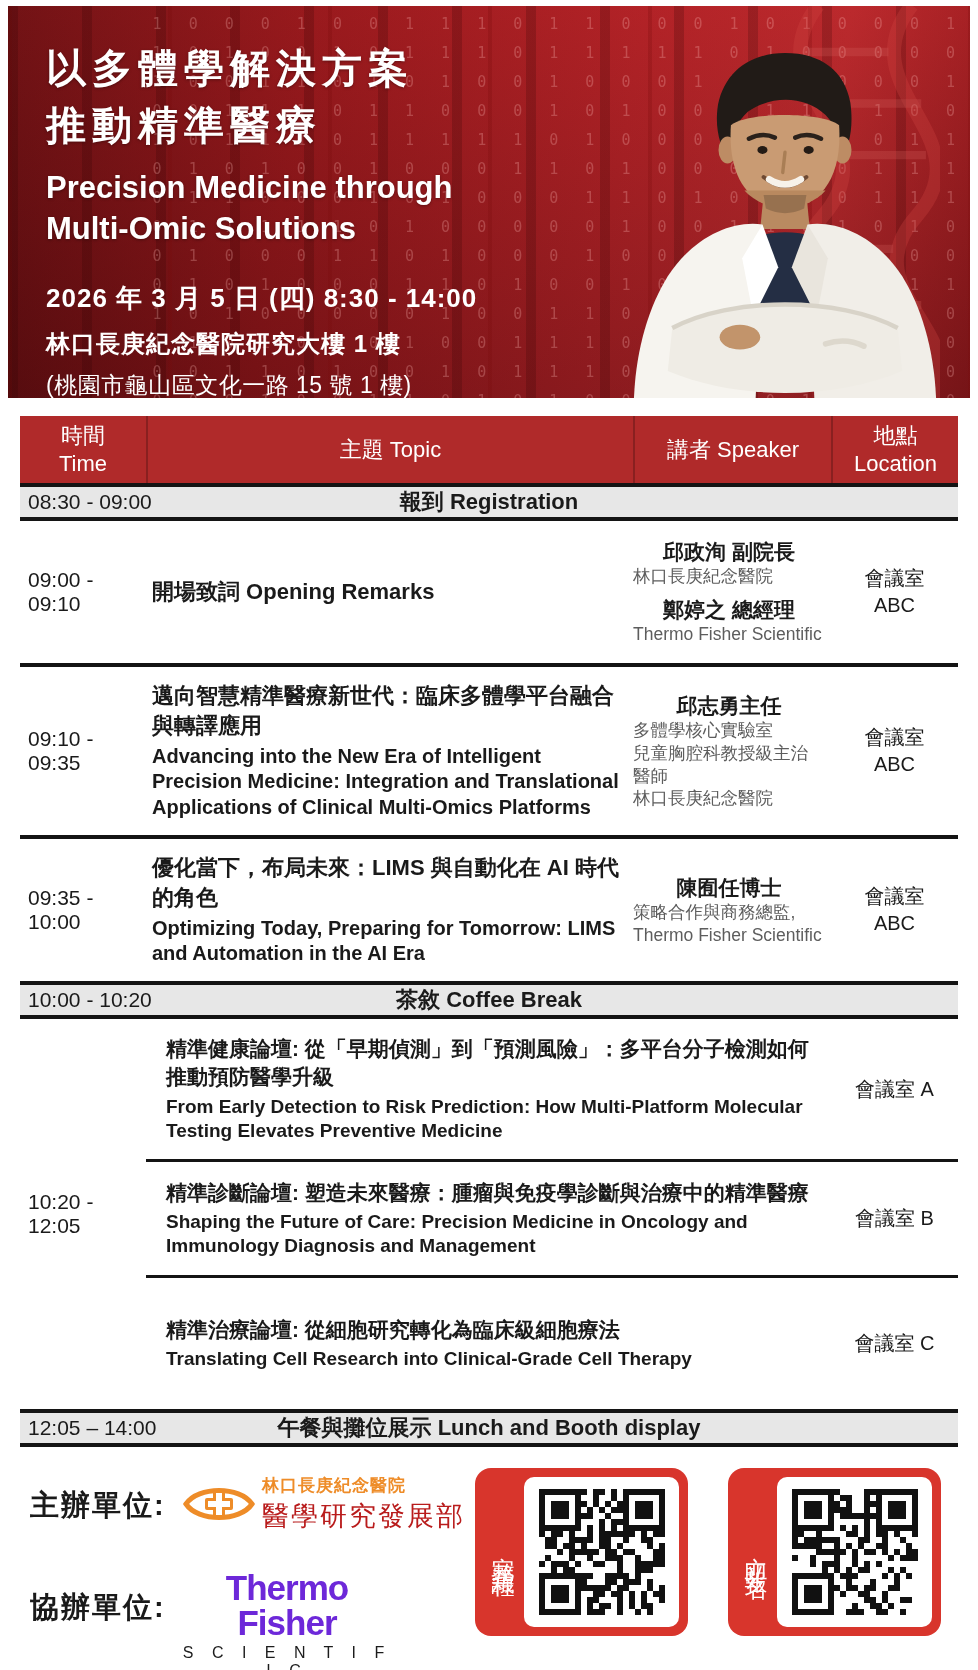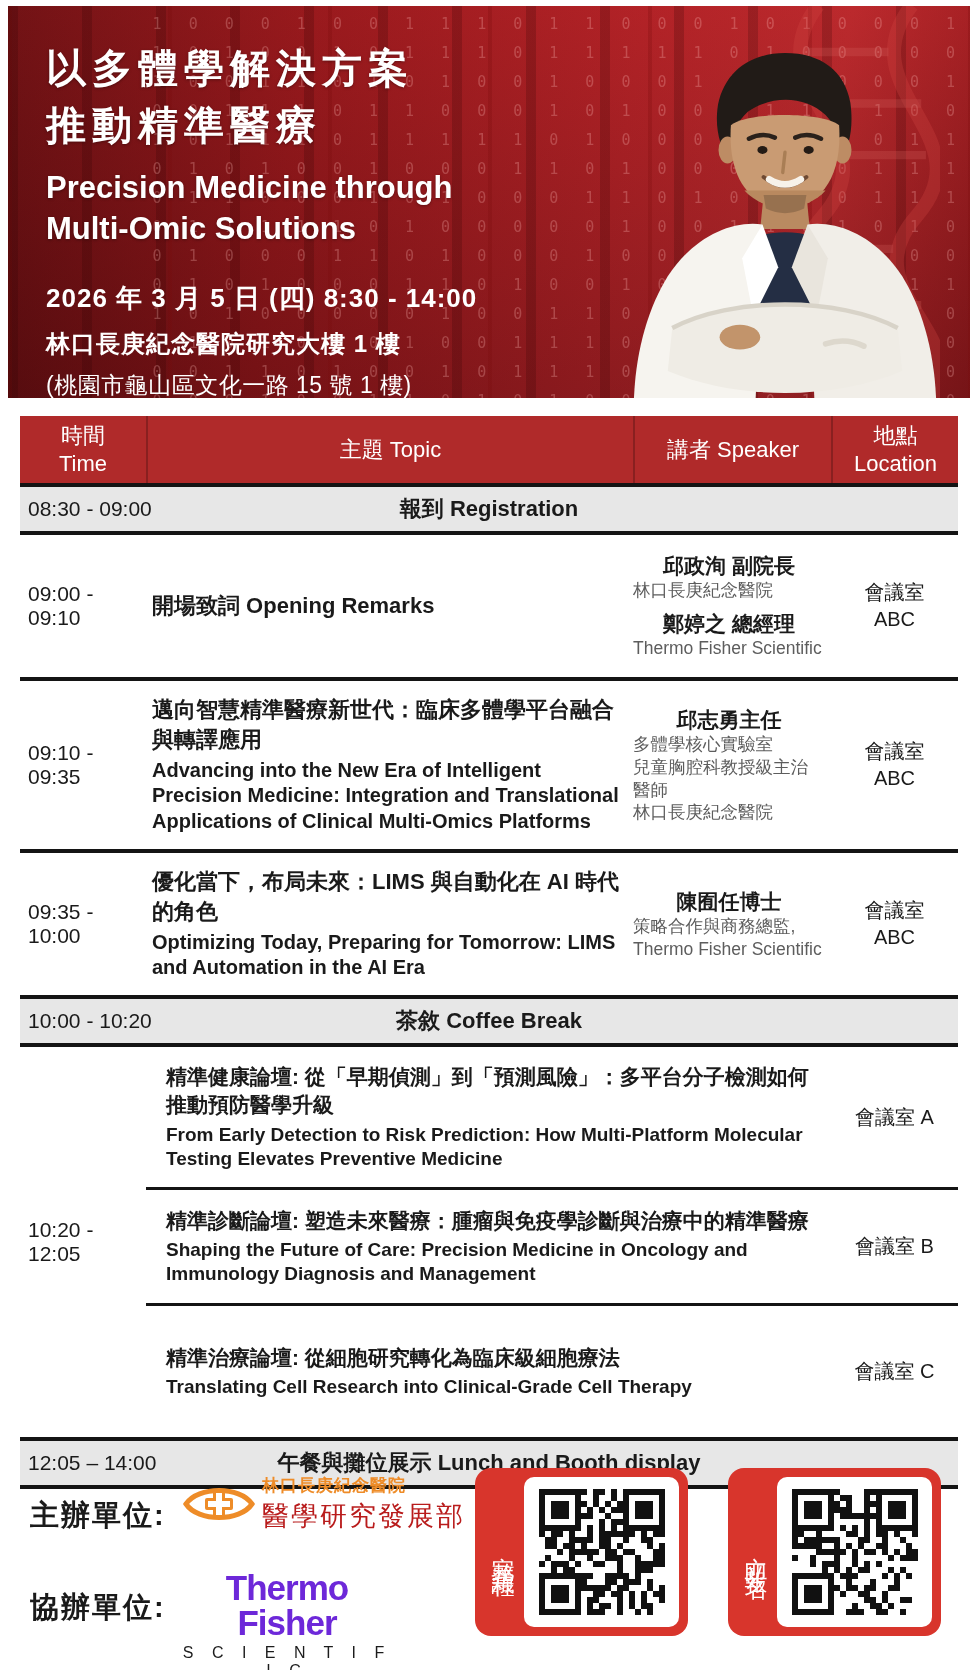--- a/index.html
+++ b/index.html
@@ -28,21 +28,21 @@
   .t-venue { font-size:24px; font-weight:600; margin-top:12px; letter-spacing:1px; }
   .t-addr { font-size:23px; font-weight:500; margin-top:10px; letter-spacing:.5px; }
 
   
   .table { position:absolute; left:20px; top:416px; width:938px; }
   .thead { display:grid; grid-template-columns:126px 487px 198px 127px; background:#b02a2a; color:#fff;
     height:67px; align-items:center; text-align:center; font-size:22px; line-height:1.25; }
   .thead .th + .th { border-left:2px solid rgba(0,0,0,.22); height:100%; display:flex; align-items:center; justify-content:center; }
   .thead .th.two { display:flex; flex-direction:column; justify-content:center; height:100%; }
 
-  .band { position:relative; background:#e7e7e7; height:52px; display:flex; align-items:center; justify-content:center;
+  .band { position:relative; background:#e7e7e7; height:38px; display:flex; align-items:center; justify-content:center;
     border-top:4px solid #141414; border-bottom:4px solid #141414; }
   .band .time { position:absolute; left:8px; font-size:21px; font-weight:400; }
   .band .label { font-size:22px; font-weight:600; }
 
   .row { display:grid; grid-template-columns:126px 487px 198px 127px; align-items:center; }
   .row.bordered { border-bottom:4px solid #141414; }
   .c-time { padding-left:8px; font-size:21px; }
   .c-topic { padding:12px 14px 12px 6px; }
   .zh { font-size:22px; font-weight:700; line-height:1.35; }
   .en { font-size:20px; font-weight:600; line-height:1.28; margin-top:3px; }
@@ -55,21 +55,21 @@
   .forums { display:grid; grid-template-columns:126px 812px; align-items:center; }
   .forum { display:grid; grid-template-columns:685px 127px; align-items:center; }
   .forum .c-topic { padding:16px 14px 16px 20px; }
   .forum .zh { font-size:21px; }
   .forum .en { font-size:19px; }
   .forum + .forum { border-top:3px solid #141414; }
 
   
   .footer { position:absolute; left:0; top:1430px; width:978px; height:240px; }
   .org-label { position:absolute; left:30px; font-size:29px; font-weight:700; letter-spacing:2px; }
-  .lbl1 { top:66px; } .lbl2 { top:158px; }
+  .lbl1 { top:56px; } .lbl2 { top:158px; }
   .cgmh { position:absolute; left:182px; top:44px; display:flex; align-items:center; }
   .cgmh-text { margin-left:6px; }
   .cgmh-h { color:#ee8c28; font-size:17px; font-weight:700; letter-spacing:1px; }
   .cgmh-d { color:#b91c1c; font-size:27px; font-weight:400; letter-spacing:2px; margin-top:1px; }
   .thermo { position:absolute; left:182px; top:140px; text-align:center; width:210px; }
   .thermo-name { color:#6d28d9; font-size:35px; font-weight:700; letter-spacing:-1px; line-height:1; }
   .thermo-sub { color:#1c1c1c; font-size:16px; font-weight:500; letter-spacing:7px; margin-top:4px; }
 
   .qrbox { position:absolute; top:38px; width:213px; height:168px; background:#d8352c; border-radius:16px;
     display:flex; align-items:stretch; padding:9px; }

